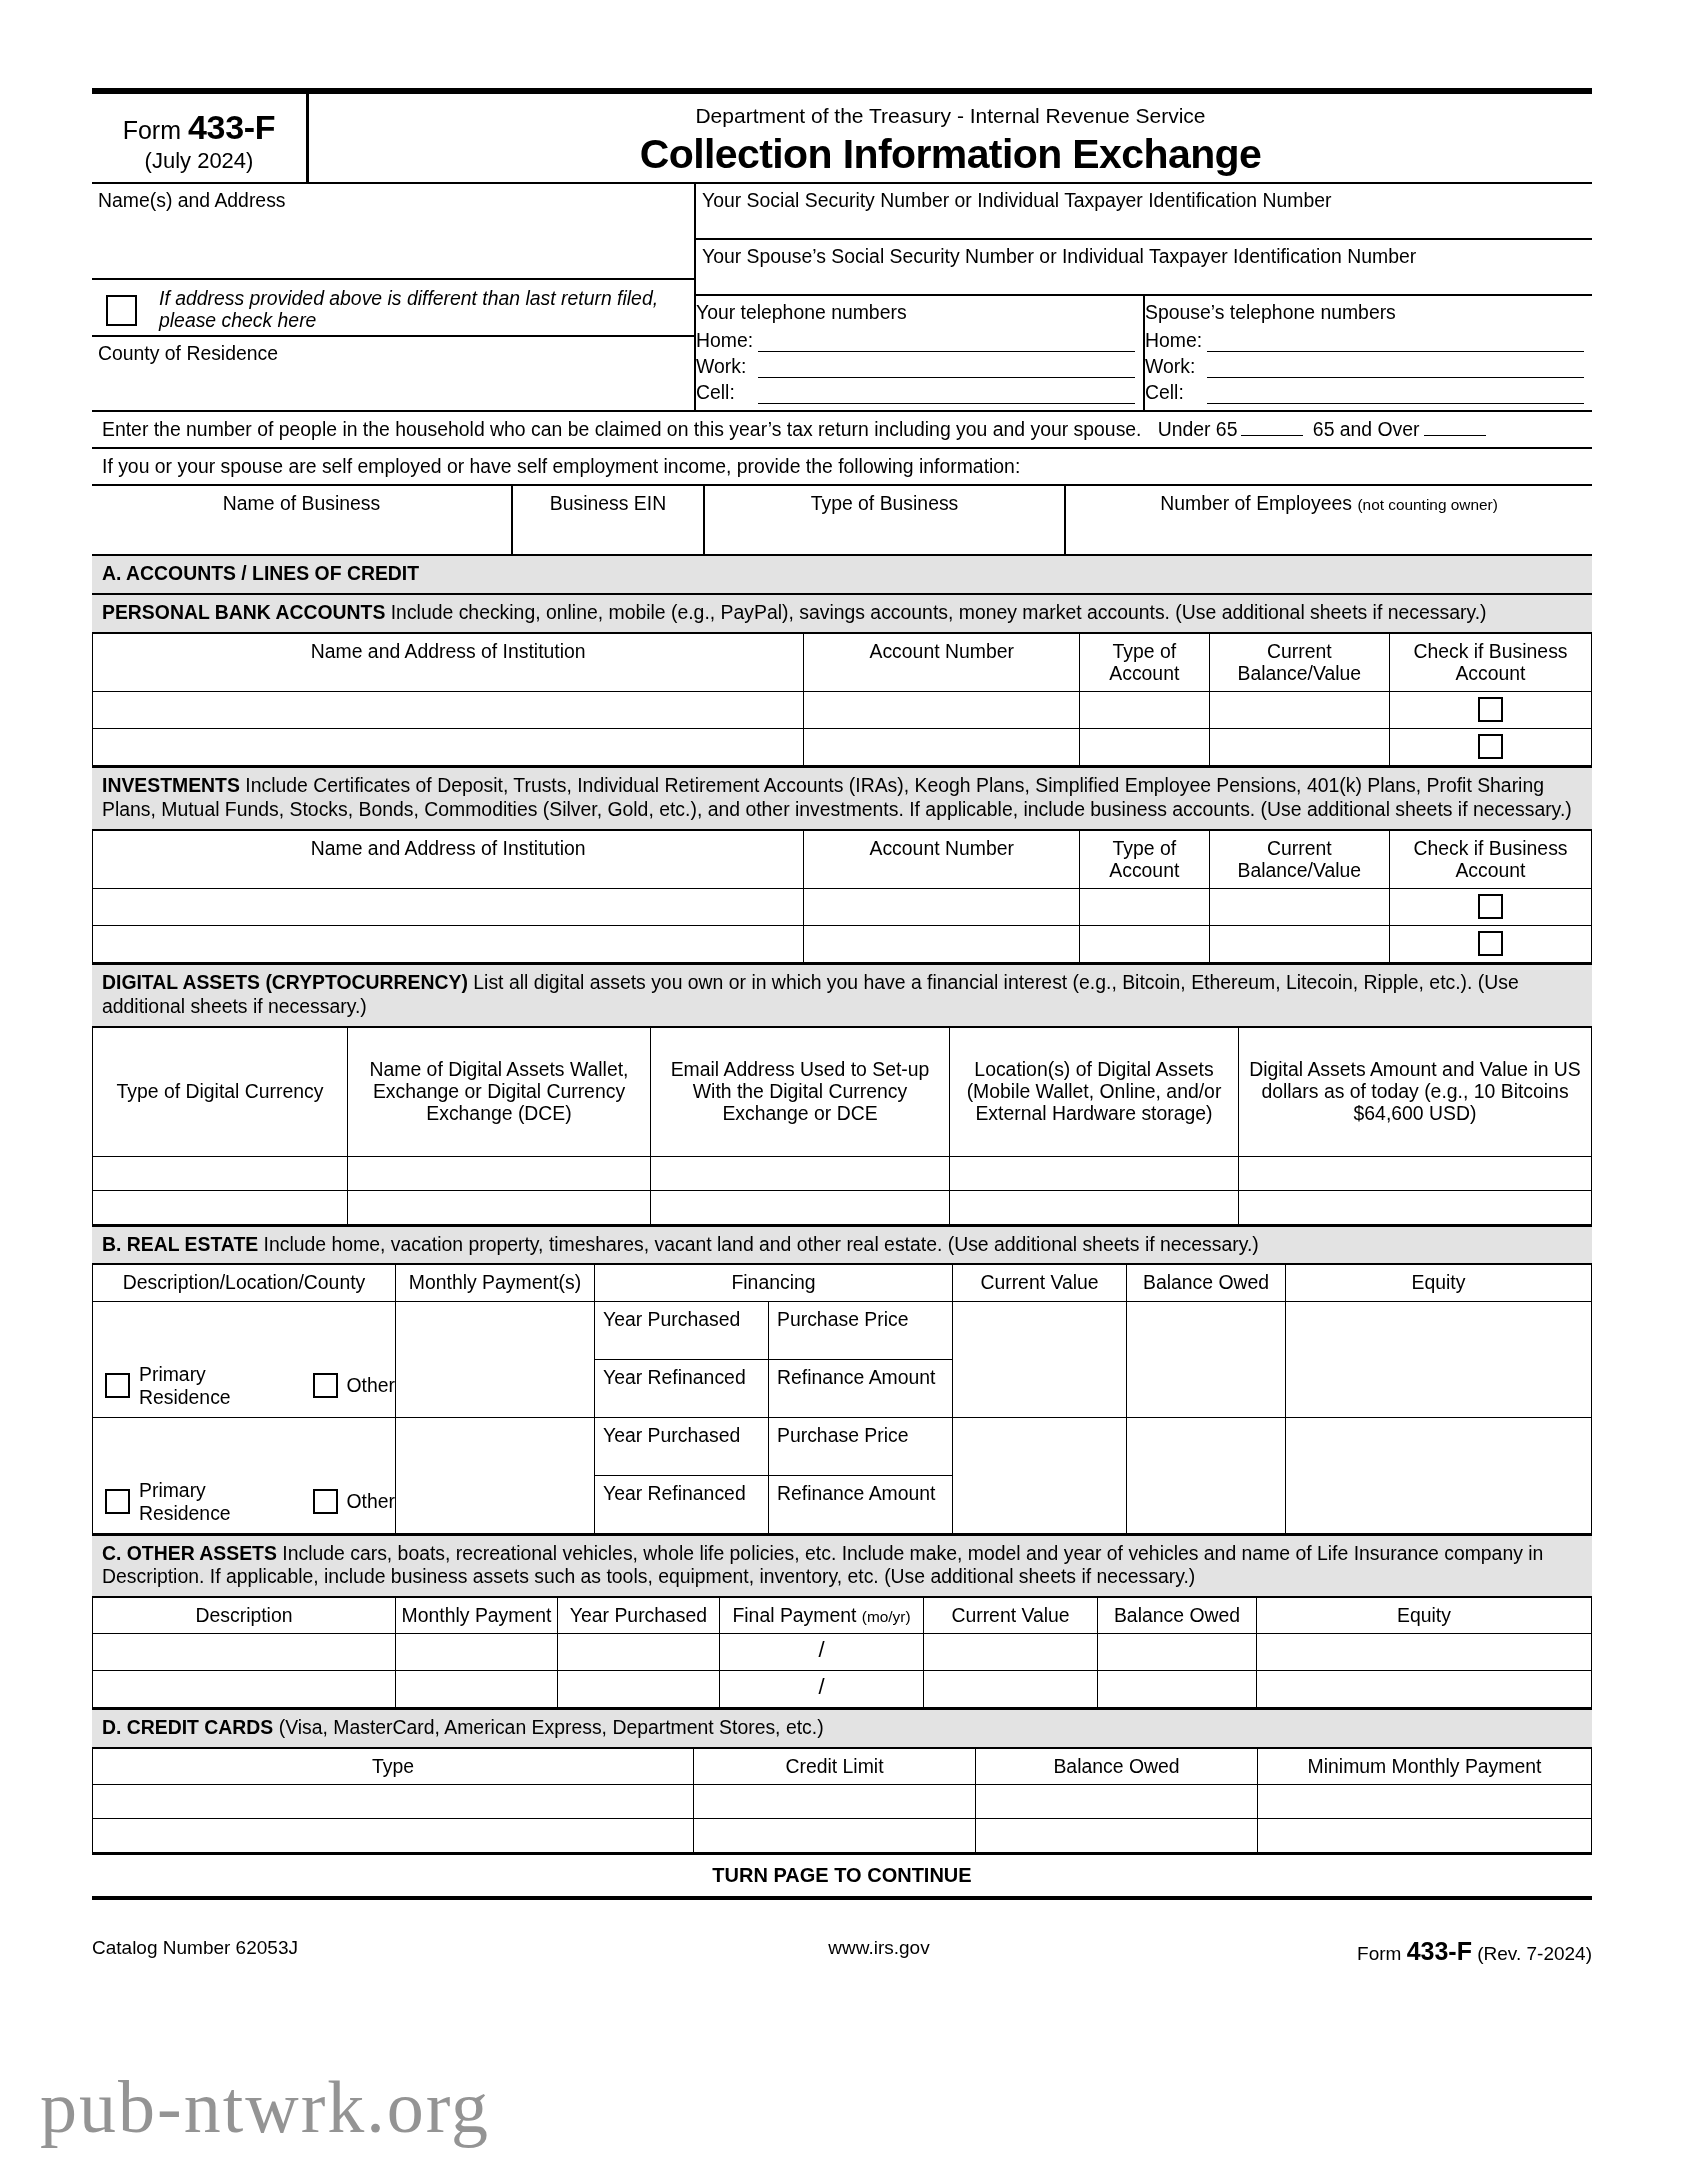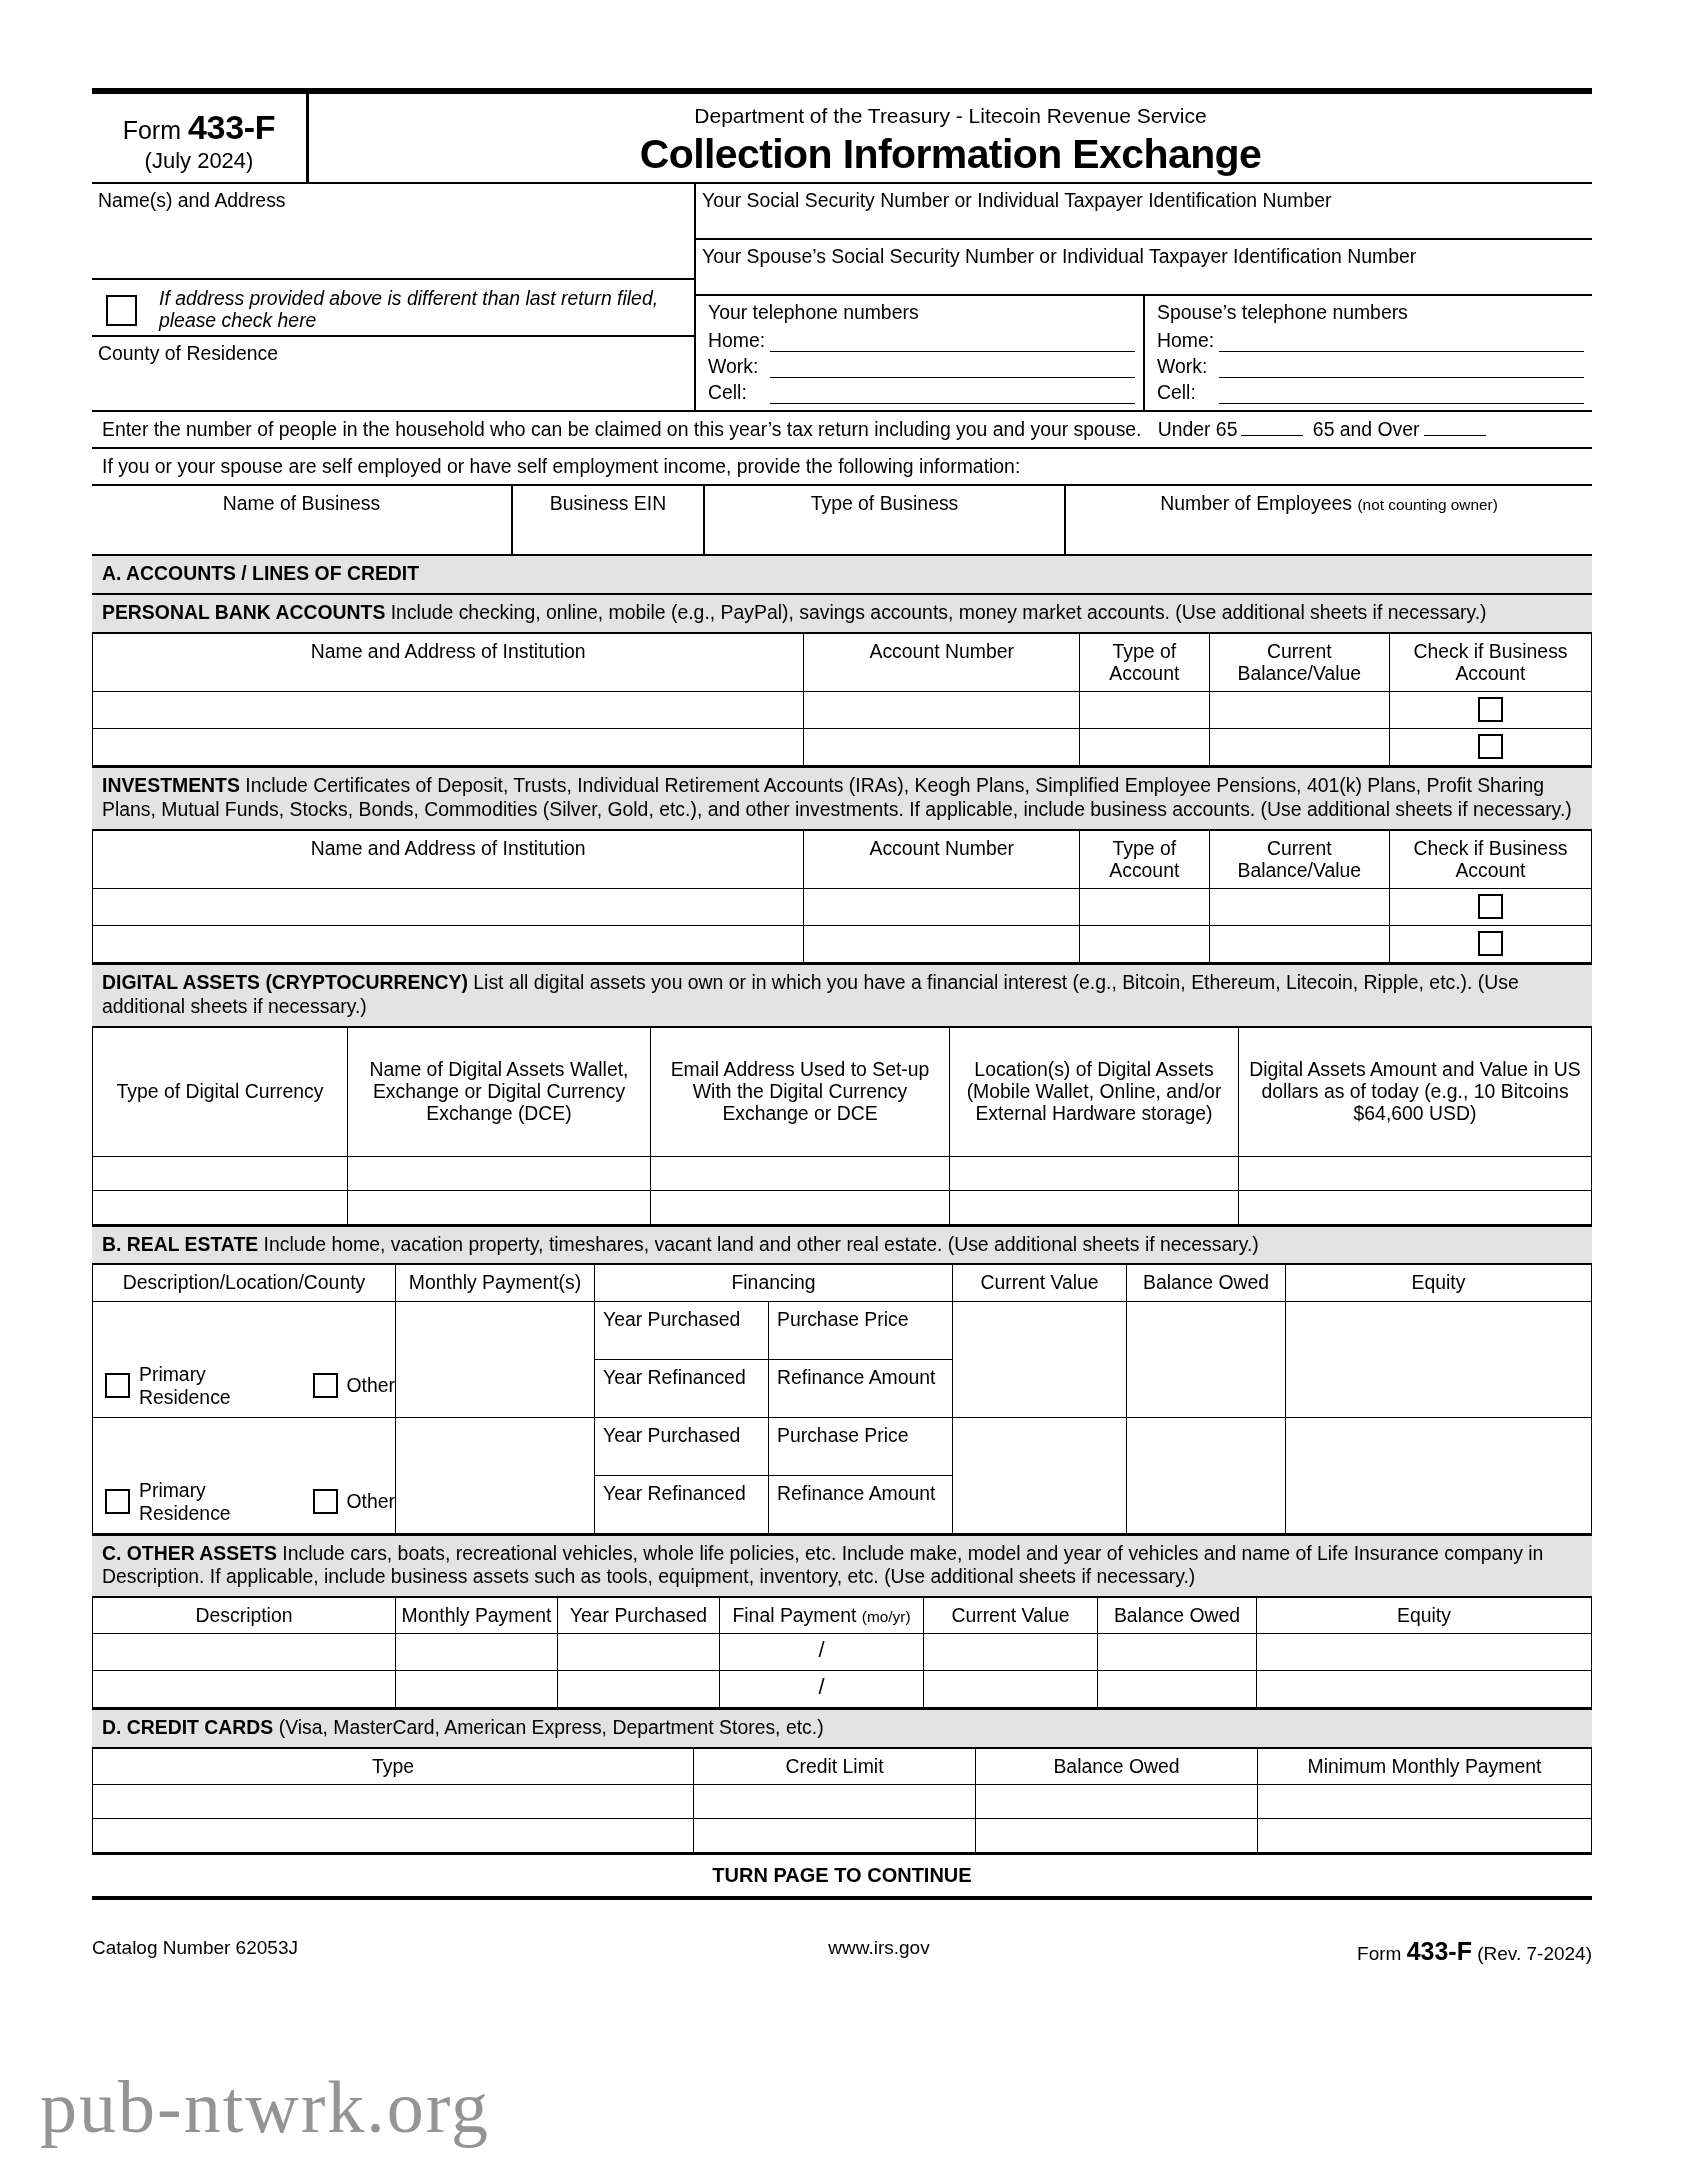--- a/index.html
+++ b/index.html
@@ -26,21 +26,21 @@
   .lbl{font-size:19.4px;padding:5px 6px 0 6px;}
   .nameaddr{height:94px;}
   .ssn1{height:54px;border-bottom:2px solid #000;}
   .ssn2{height:54px;}
   .chkrow{display:flex;align-items:center;padding:8px 6px 4px 14px;font-style:italic;}
   .cbx{width:27px;height:27px;border:2px solid #000;background:#fff;flex:none;margin-top:2px;}
   .cbxsm{width:21px;height:21px;border:2px solid #000;background:#fff;flex:none;display:inline-block;vertical-align:-3px;}
   .chktxt{font-size:19.4px;margin-left:22px;line-height:1.12;}
   .countyrow{border-top:2px solid #000;padding:5px 6px 8px 6px;font-size:19.4px;}
   .phonecol{display:flex;}
-  .phonehalf{flex:1;padding:5px 8px 6px 12px;}
+  .phonehalf{flex:1;padding:5px 8px 6px 0;}
   .phonehalf.b{border-left:2px solid #000;}
   .phonehalf .ph{font-size:19.4px;margin-bottom:2px;}
   .pline{display:flex;align-items:flex-end;font-size:19.4px;height:26px;}
   .pline span{width:62px;}
   .pline i{flex:1;border-bottom:1.5px solid #000;height:16px;display:block;}
   .fullline{border-bottom:2px solid #000;padding:6px 8px 6px 10px;font-size:19.4px;}
   .ul{display:inline-block;border-bottom:1.5px solid #000;width:62px;height:15px;margin:0 4px;}
   
   .sec{background:#e3e3e3;border-bottom:2px solid #000;border-top:2px solid #000;padding:6px 20px 7px 10px;font-size:19.4px;line-height:1.22;}
   .sec b{font-weight:bold;}
@@ -70,21 +70,21 @@
   <div class="form">
 
     <div class="topbar"></div>
     <div class="hdrrow">
       <div class="formbox">
         <div class="l1"><span>Form</span>
           <b>433-F</b></div>
         <div class="l2">(July 2024)</div>
       </div>
       <div class="titlebox">
-        <div class="dep">Department of the Treasury - Litecoin Revenue Service</div>
+        <div class="dep">Department of the Treasury - Internal Revenue Service</div>
         <div class="ttl">Collection Information Exchange</div>
       </div>
     </div>
 
     <div class="idgrid">
       <div class="idleft">
         <div class="nameaddr">
           <div class="lbl">Name(s) and Address</div>
         </div>
         <div class="hl"></div>

